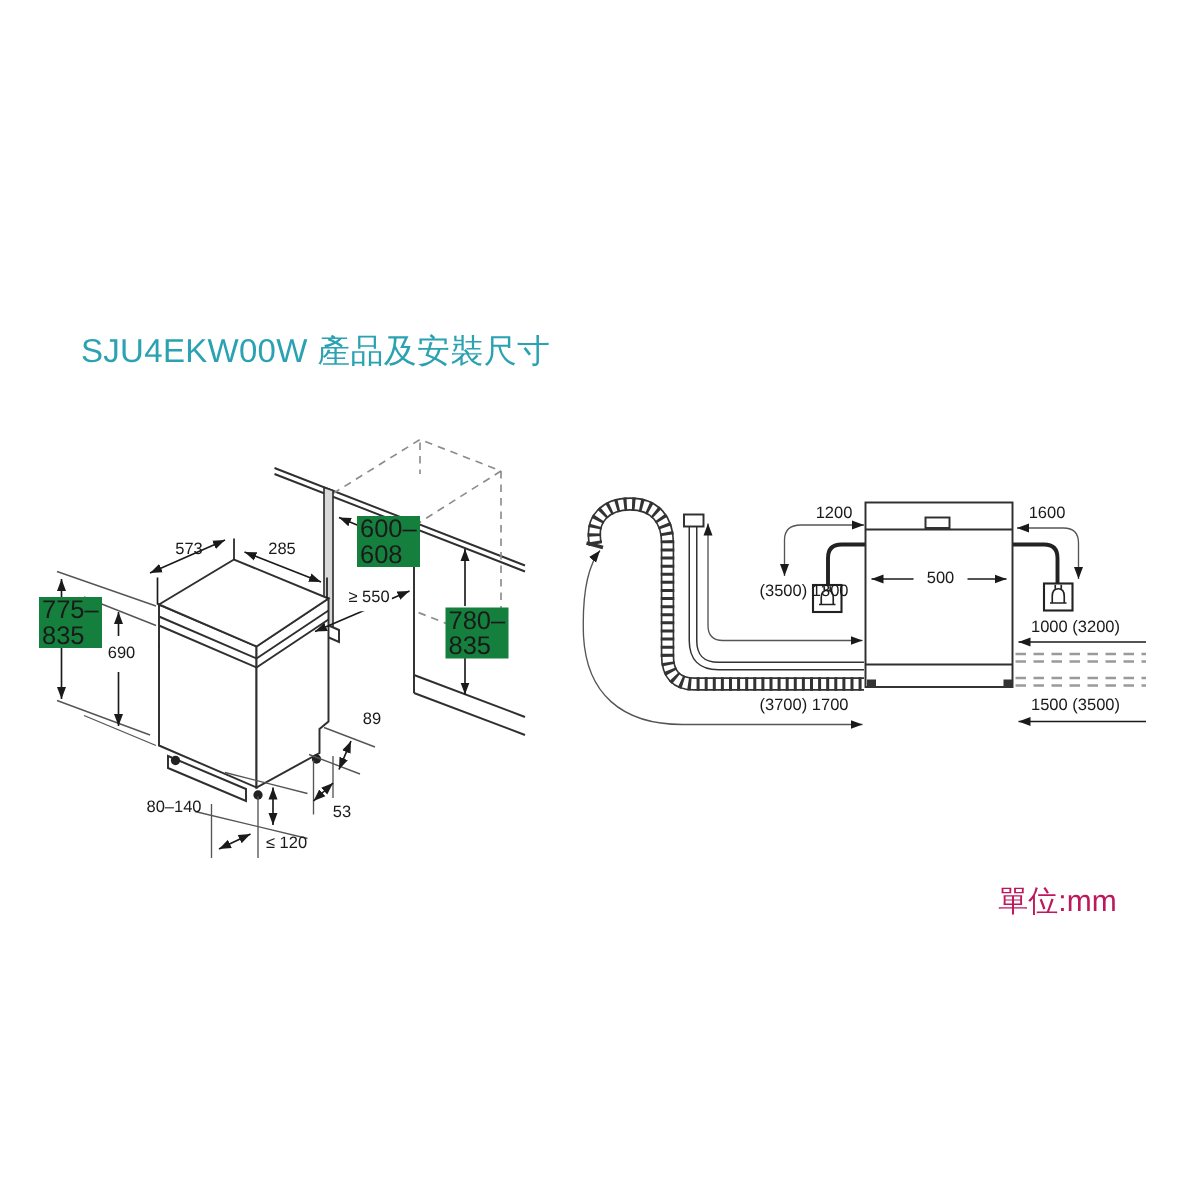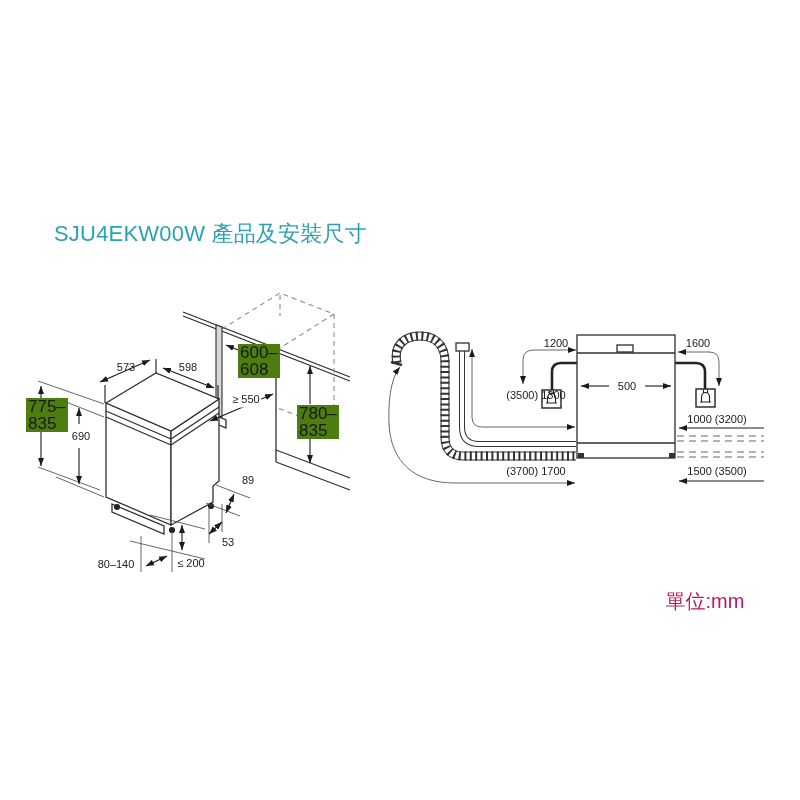--- a/index.html
+++ b/index.html
@@ -4,21 +4,21 @@
 <style>
   html,body{margin:0;padding:0;background:#fff;}
   .stage{position:relative;width:764px;height:800px;background:#ffffff;overflow:hidden;
          font-family:"Liberation Sans",sans-serif;}
   .title{position:absolute;left:54px;top:219px;font-size:22px;letter-spacing:.2px;
          color:#2BA2B2;white-space:nowrap;}
   svg{position:absolute;left:0;top:0;}
   .lbl{position:absolute;font-size:11px;line-height:17px;color:#1a1a1a;white-space:nowrap;
        transform:translate(-50%,-50%);}
   .lbl.bg{background:#fff;padding:0 2px;}
-  .blk{position:absolute;font-size:17px;line-height:17px;color:#1a1a1a;background:#4d7c0f;
+  .blk{position:absolute;font-size:17px;line-height:17px;color:#1a1a1a;background:#15803d;
        padding:0 2px;white-space:nowrap;}
   .unit{position:absolute;font-size:20px;color:#be185d;transform:translate(-50%,-50%);white-space:nowrap;}
   
   .s{stroke:#2f2f2f;stroke-width:1.3;fill:none;}
   .sf{stroke:#2f2f2f;stroke-width:1.3;fill:#ffffff;}
   .dim{stroke:#1a1a1a;stroke-width:1.1;fill:none;}
   .thin{stroke:#555;stroke-width:0.9;fill:none;}
   .dash{stroke:#8c8c8c;stroke-width:1.1;fill:none;stroke-dasharray:5 4;}
   .hdash{stroke:#9a9a9a;stroke-width:1.6;fill:none;stroke-dasharray:7 5;}
 </style>
@@ -152,21 +152,21 @@
         <rect x="617" y="345" width="16" height="7" class="sf"></rect>
         <rect x="578" y="453" width="6" height="5" fill="#333"></rect>
         <rect x="669" y="453" width="6" height="5" fill="#333"></rect>
         <path class="dim" d="M581,386 H609" marker-start="url(#mS)"></path>
         <path class="dim" d="M645,386 H671" marker-end="url(#mE)"></path>
       </g>
     </g>
   </svg>
 
   <div class="lbl" style="left:126px;top:367px">573</div>
-  <div class="lbl" style="left:188px;top:367px">598</div>
+  <div class="lbl" style="left:188px;top:367px">285</div>
 
   <div class="blk" style="left:238px;top:344px">
     <div>600–</div>
     <div>608</div>
   </div>
 
   <div class="lbl bg" style="left:246px;top:399px">≥ 550</div>
 
   <div class="blk" style="left:26px;top:398px">
     <div>775–</div>
@@ -174,23 +174,23 @@
   </div>
 
   <div class="lbl bg" style="left:81px;top:436px">690</div>
 
   <div class="blk" style="left:297px;top:405px">
     <div>780–</div>
     <div>835</div>
   </div>
 
   <div class="lbl" style="left:248px;top:480px">89</div>
-  <div class="lbl" style="left:116px;top:564px">80–140</div>
+  <div class="lbl" style="left:116px;top:539px">80–140</div>
   <div class="lbl" style="left:228px;top:542px">53</div>
-  <div class="lbl" style="left:191px;top:563px">≤ 200</div>
+  <div class="lbl" style="left:191px;top:563px">≤ 120</div>
 
   <div class="lbl" style="left:556px;top:343px">1200</div>
   <div class="lbl" style="left:698px;top:343px">1600</div>
   <div class="lbl bg" style="left:627px;top:386px">500</div>
   <div class="lbl" style="left:536px;top:395px">(3500) 1300</div>
   <div class="lbl" style="left:717px;top:419px">1000 (3200)</div>
   <div class="lbl" style="left:536px;top:471px">(3700) 1700</div>
   <div class="lbl" style="left:717px;top:471px">1500 (3500)</div>
 
   <div class="unit" style="left:705px;top:601px">單位:mm</div>

